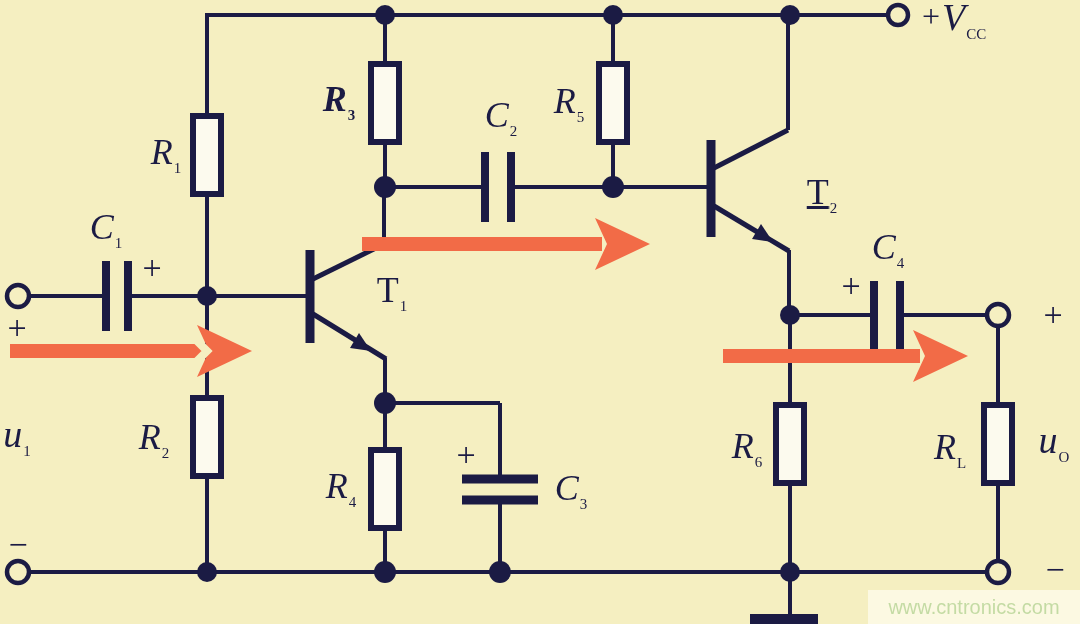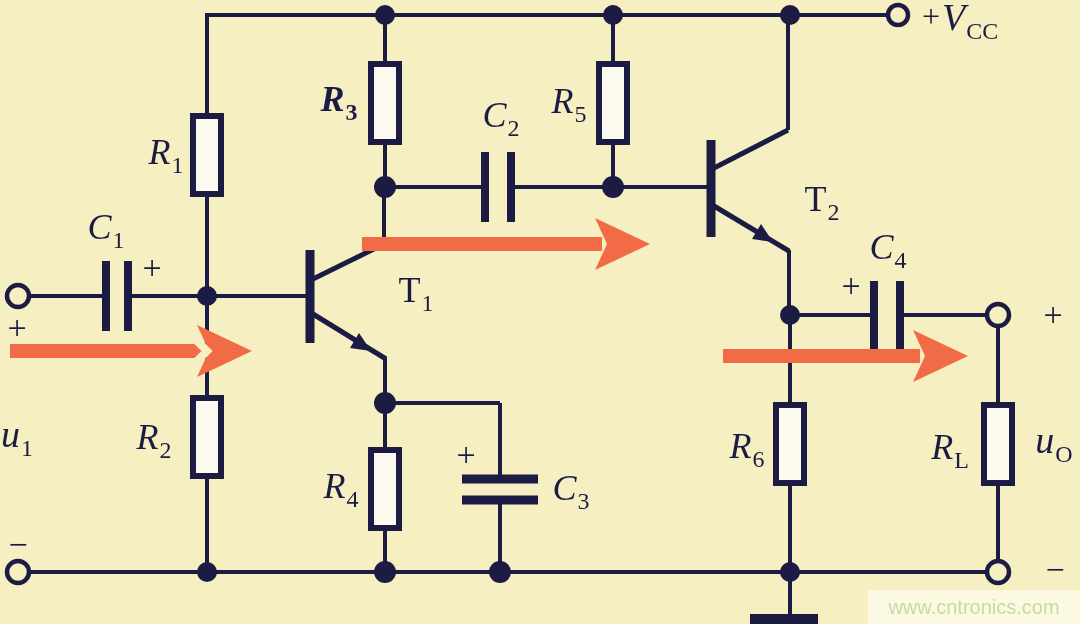--- a/index.html
+++ b/index.html
@@ -29,21 +29,21 @@
   .arrowgap{stroke:var(--background);stroke-width:8;fill:none;}
   .ehead{fill:var(--line);stroke:none;}
   .gnd{fill:var(--line);stroke:none;}
 
   .lbl{
     position:absolute;transform:translate(-50%,-50%);
     color:var(--line);font-size:36px;line-height:1;white-space:nowrap;
     font-family:"Liberation Serif",serif;
   }
   .lbl .it{font-style:italic;}
-  .lbl sub{font-size:24px;font-style:normal;vertical-align:-9px;margin-left:1px;line-height:1;margin-top:41px;}
+  .lbl sub{font-size:15px;font-style:normal;vertical-align:-9px;margin-left:1px;line-height:1;margin-top:41px;}
   .sign{font-size:34px;font-weight:500;}
   .vcc-lbl{transform:translate(0,-50%);font-size:38px;}
   .vcc-lbl .plus{font-size:32px;vertical-align:3px;margin-right:2px;}
   .watermark{
     position:absolute;left:868px;top:590px;width:212px;height:34px;
     background:var(--watermark-bg);display:flex;align-items:center;justify-content:center;
     font-family:"Liberation Sans",sans-serif;font-size:20px;color:var(--watermark-text);
   }
 </style>
 </head>
@@ -204,22 +204,22 @@
   <div class="lbl" style="left:341px;top:489px;"><span class="it">R</span><sub>4</sub></div>
   <div class="lbl" style="left:569px;top:104px;"><span class="it">R</span><sub>5</sub></div>
   <div class="lbl" style="left:747px;top:449px;"><span class="it">R</span><sub>6</sub></div>
   <div class="lbl" style="left:950px;top:450px;"><span class="it">R</span><sub>L</sub></div>
 
   <div class="lbl" style="left:106px;top:230px;"><span class="it">C</span><sub>1</sub></div>
   <div class="lbl" style="left:501px;top:118px;"><span class="it">C</span><sub>2</sub></div>
   <div class="lbl" style="left:571px;top:491px;text-align:right;"><span class="it">C</span><sub>3</sub></div>
   <div class="lbl" style="left:888px;top:250px;"><span class="it">C</span><sub>4</sub></div>
 
-  <div class="lbl" style="left:416px;top:293px;text-align:right;"><span>T</span><sub>1</sub></div>
-  <div class="lbl" style="left:822px;top:202px;"><span>T</span><sub>2</sub></div>
+  <div class="lbl" style="left:392px;top:293px;text-align:right;"><span>T</span><sub>1</sub></div>
+  <div class="lbl" style="left:822px;top:195px;text-decoration:underline;"><span>T</span><sub>2</sub></div>
 
   <div class="lbl vcc-lbl" style="left:922px;top:20px;"><span class="plus">+</span><span class="it">V</span><sub>CC</sub></div>
   <div class="lbl" style="left:17px;top:437px;font-size:38px;"><span class="it">u</span><sub>1</sub></div>
   <div class="lbl" style="left:1054px;top:443px;font-size:38px;"><span class="it">u</span><sub>O</sub></div>
 
   <div class="lbl sign" style="left:17px;top:328px;">+</div>
   <div class="lbl sign" style="left:18px;top:545px;">−</div>
   <div class="lbl sign" style="left:152px;top:268px;">+</div>
   <div class="lbl sign" style="left:466px;top:455px;">+</div>
   <div class="lbl sign" style="left:851px;top:286px;">+</div>

